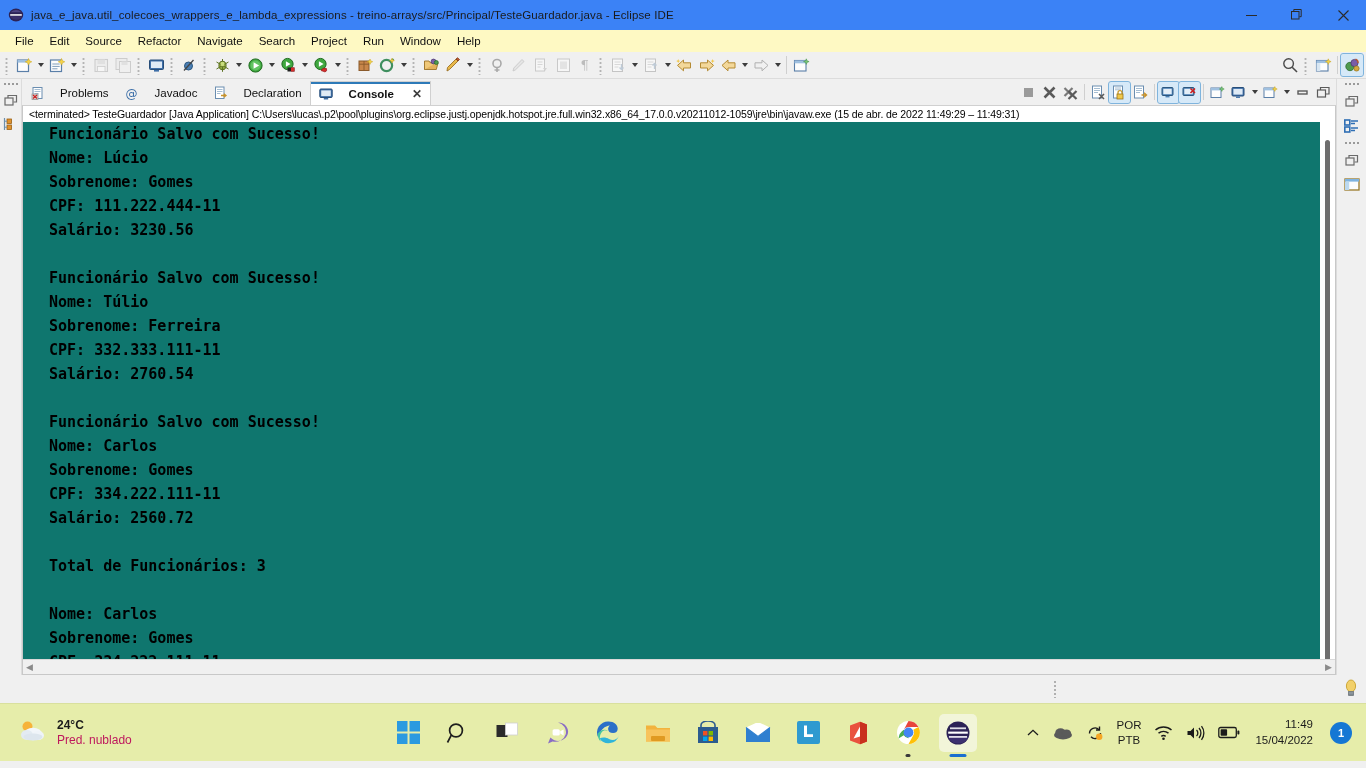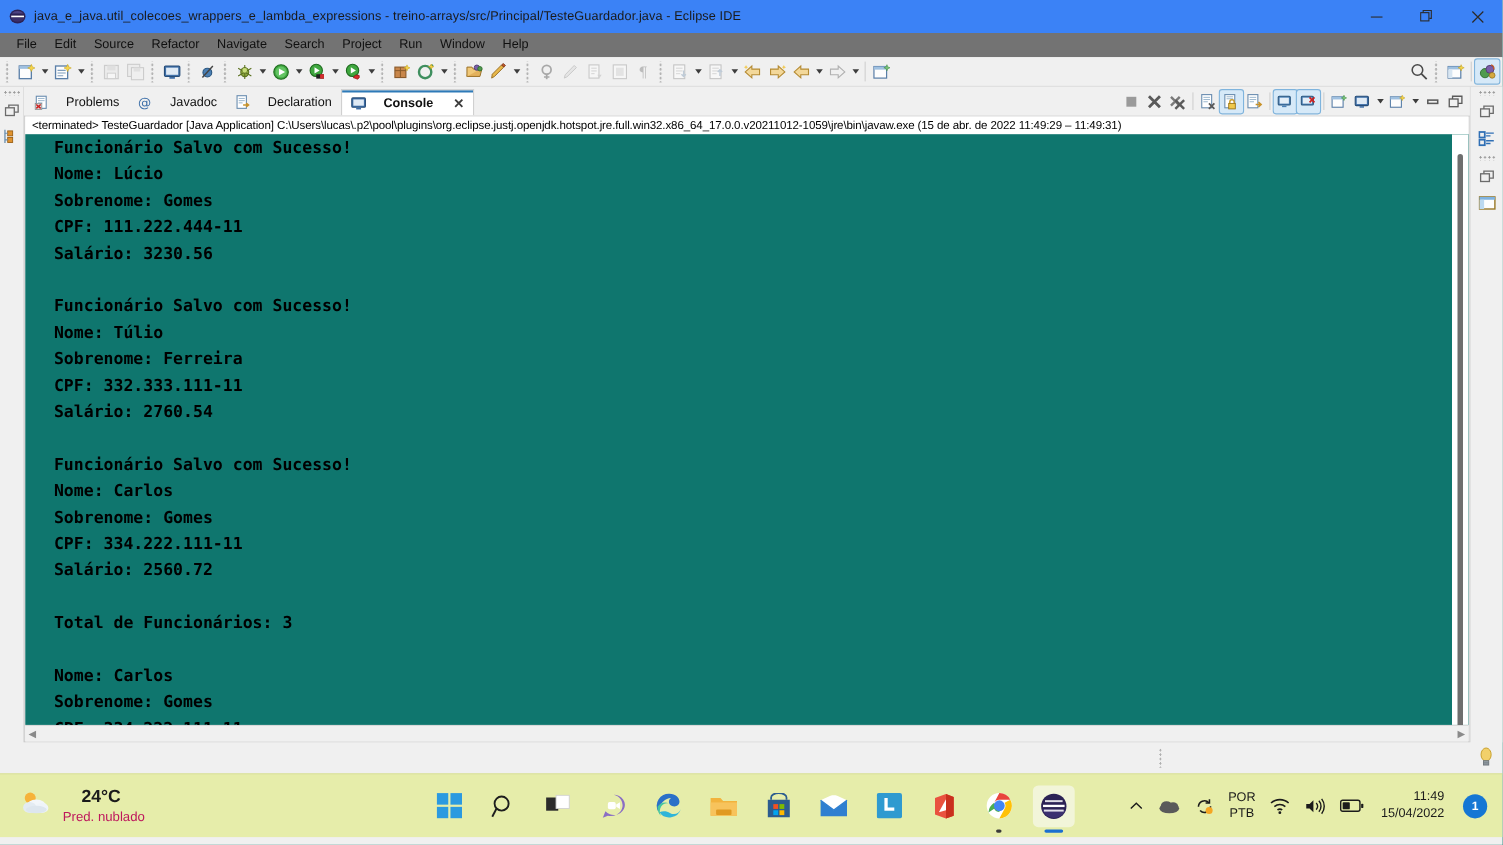--- a/index.html
+++ b/index.html
@@ -20,21 +20,21 @@
   #app-icon{ width:16px; height:16px; position:relative; }
   #title-text{ font-size:11.5px; color:#1a1a1a; white-space:nowrap; letter-spacing:0.01em;}
   #win-buttons{ margin-left:auto; display:flex; height:30px; }
   .win-btn{
     width:46px; height:30px; display:flex; align-items:center; justify-content:center;
     color:#2b2b2b; font-size:12px;
   }
 
   
   #menubar{
-    height:22px; background:#737373; display:flex; align-items:center;
+    height:22px; background:#fef9c3; display:flex; align-items:center;
     padding-left:7px; gap:0px;
   }
   .menu-item{
     font-size:11.5px; color:#101010; padding:2px 8px; cursor:default;
     white-space:nowrap;
   }
 
   
   #toolbar{
     height:27px; background:#f0f0f0; display:flex; align-items:center;
@@ -151,21 +151,21 @@
   }
   #status-bulb{ position:absolute; right:8px; top:3px; }
 
   
   #taskbar{
     height:58px; background:#e6edaa; display:flex; align-items:center;
     position:relative; border-top:1px solid #d9e09e;
   }
   #weather{ display:flex; align-items:center; gap:9px; padding-left:18px; }
   #weather-text{ display:flex; flex-direction:column; line-height:1.22;}
-  #weather-temp{ font-size:16px; color:#1b1b1b; font-weight:bold;margin-left:17px;}
+  #weather-temp{ font-size:12px; color:#1b1b1b; font-weight:bold;}
   #weather-desc{ font-size:12px; color:#be185d;}
   #tb-center{
     position:absolute; left:50%; transform:translateX(-50%);
     display:flex; align-items:center; gap:12px; height:58px;
   }
   .tb-app{
     width:38px;height:38px;display:flex;align-items:center;justify-content:center;
     border-radius:5px; position:relative;
   }
   .tb-app.running::after{

